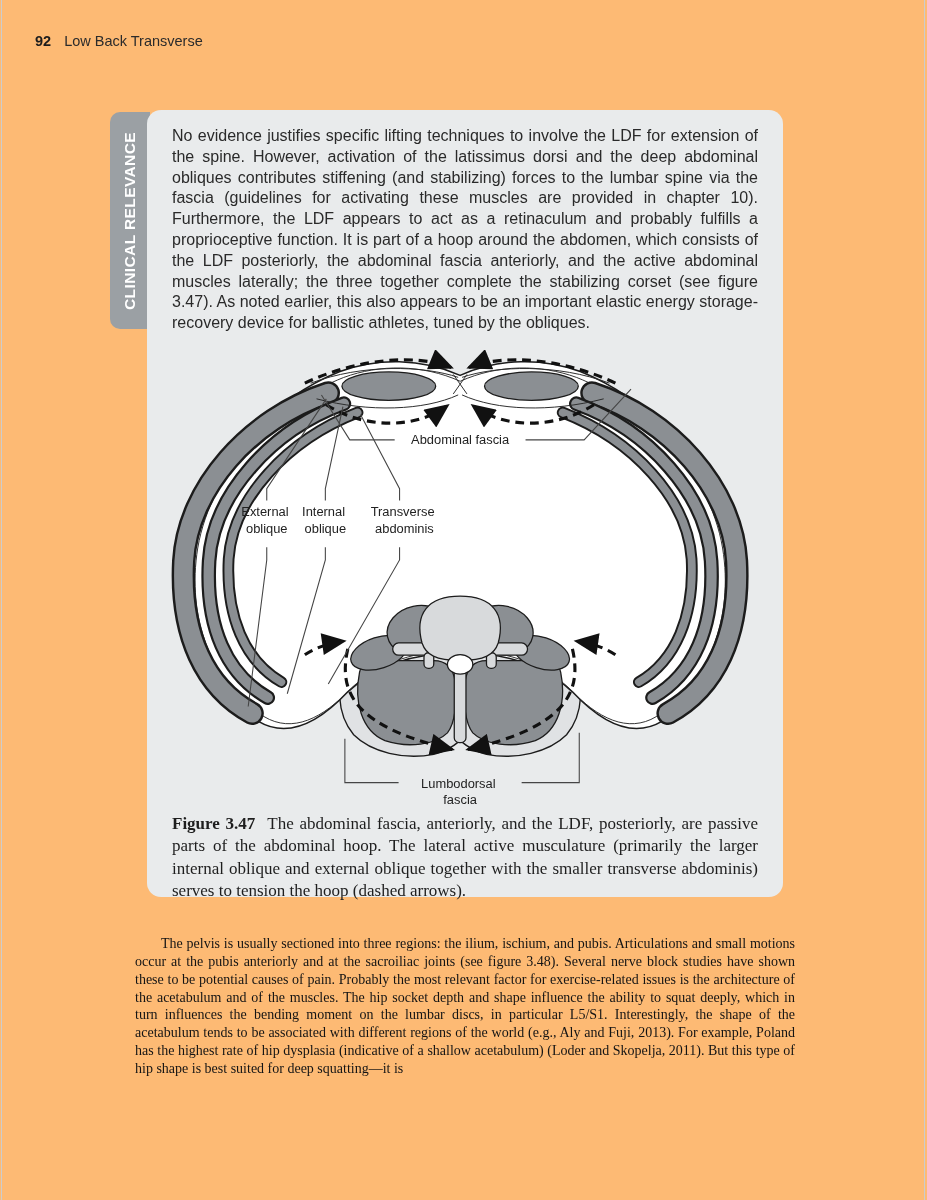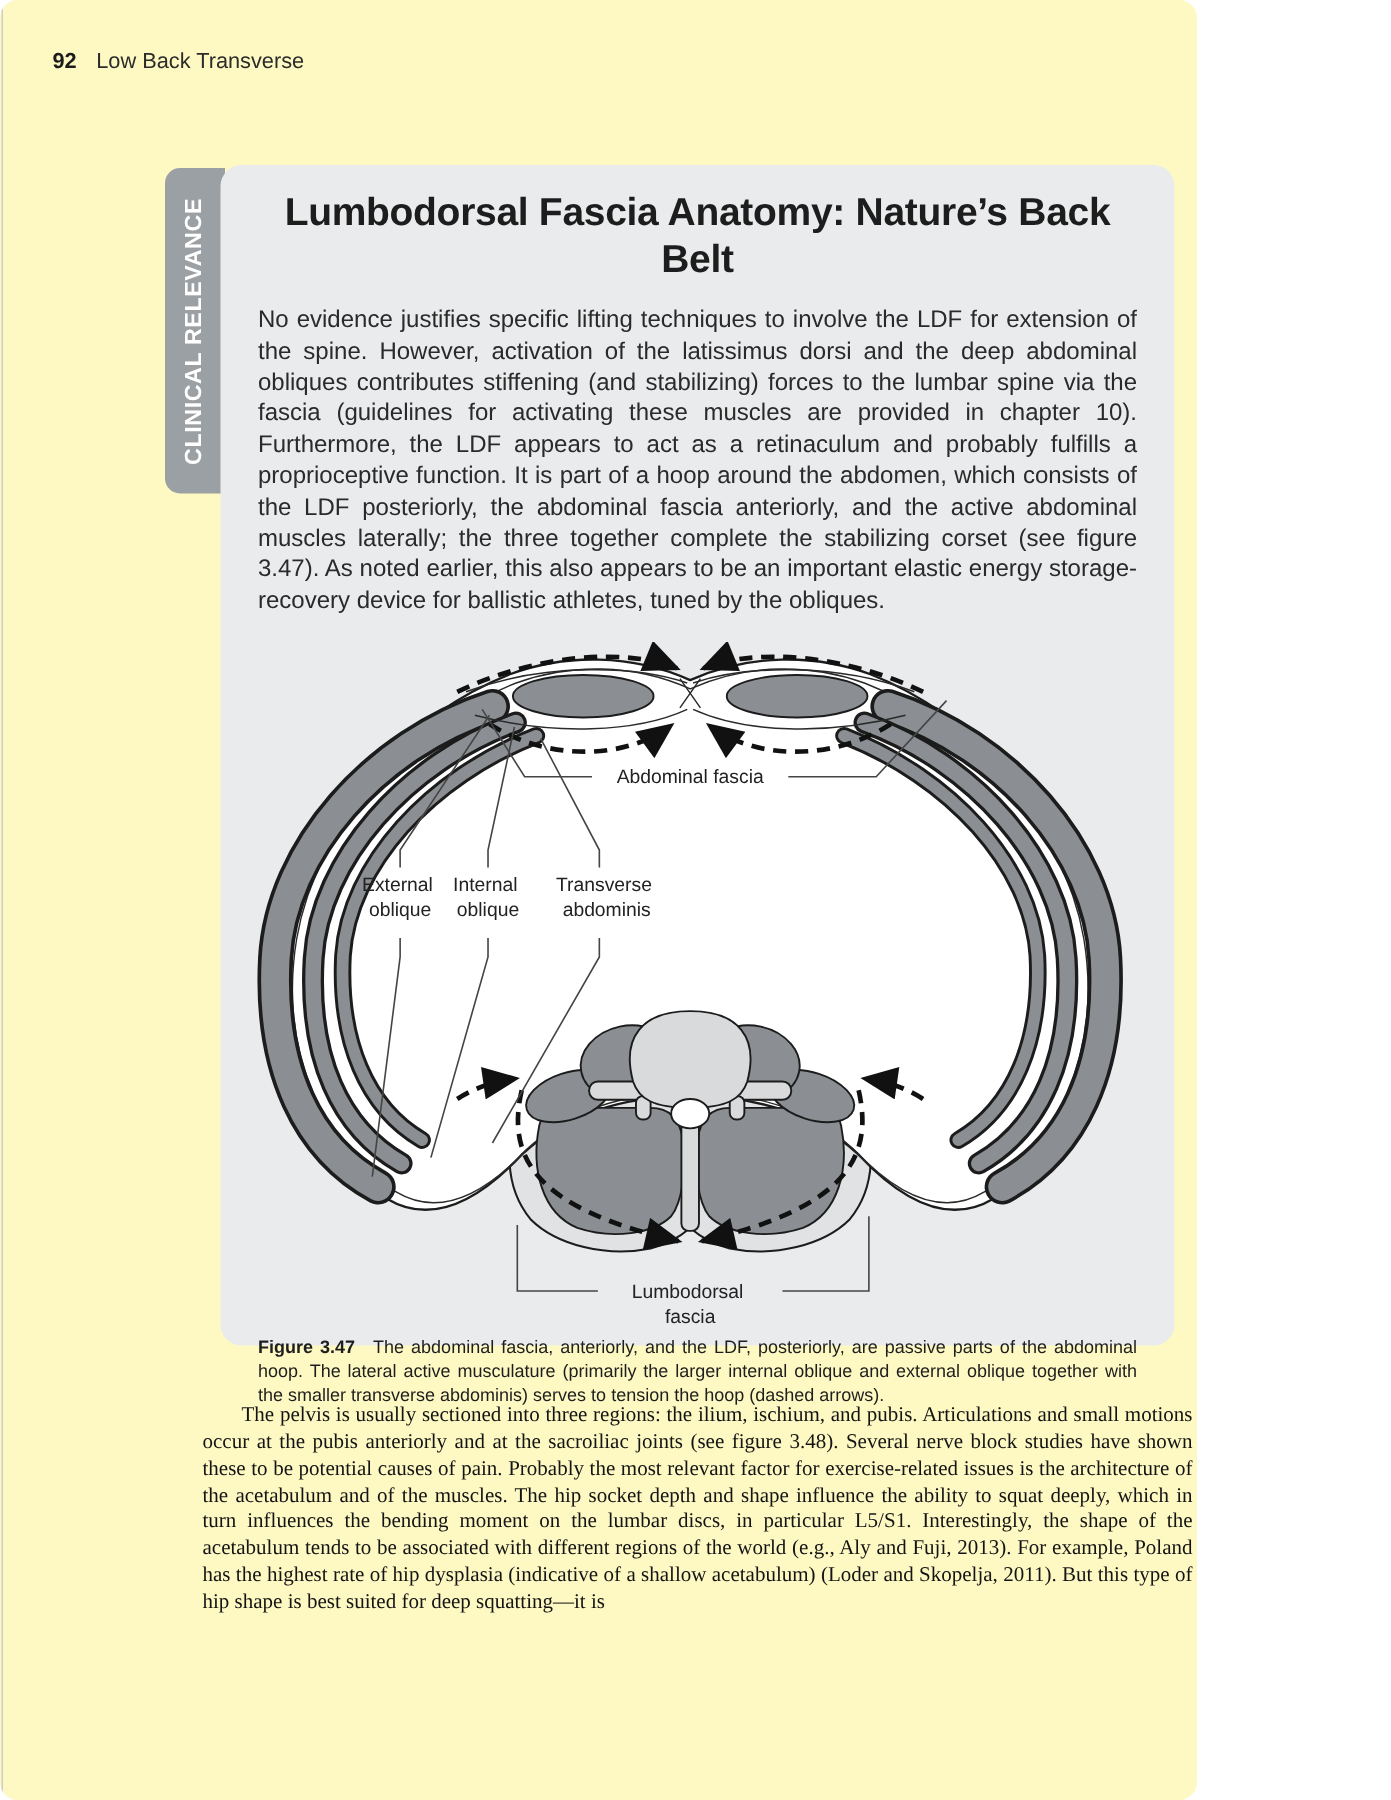--- a/index.html
+++ b/index.html
@@ -1,32 +1,32 @@
 <!DOCTYPE html>
 <html style="--box-bg: #e9ebec; --tab-bg: #9ba0a4; --muscle: #8b8f93; --bone: #d8dadc; --outline: #1c1c1c;"><head>
 <meta charset="utf-8">
 <style>
   html,body{margin:0;padding:0;}
   body{font-family:"Liberation Sans",sans-serif;background:#ffffff;}
-  #page{position:relative;width:798px;height:1200px;background:#fef9c3;overflow:hidden;border-radius:12px;}
+  #page{position:relative;width:927px;height:1200px;background:#fdba74;overflow:hidden;}
   .edge{position:absolute;top:0;width:1px;height:1200px;background:#cccccc;}
   .edge-l{left:1px;}
   .edge-r{left:924px;}
   .runhead{position:absolute;left:35px;top:33px;font-size:14.5px;color:#2b2b2b;display:flex;gap:13px;align-items:baseline;}
   .runhead .num{font-weight:bold;color:#1c1c1c;}
   .tab{position:absolute;left:110px;top:112px;width:40px;height:217px;background:var(--tab-bg,#9ba0a4);
        border-radius:10px 0 0 10px;display:flex;align-items:center;justify-content:center;}
   .tab span{writing-mode:vertical-rl;transform:rotate(180deg);color:#fff;font-weight:bold;
        font-size:15.5px;letter-spacing:.4px;white-space:nowrap;}
   .crbox{position:absolute;left:147px;top:110px;width:636px;height:787px;
        background:var(--box-bg,#e9ebec);border-radius:14px;}
   .crbox h1{margin:16px 24px 8px;text-align:center;font-size:26px;color:#1d1d1d;font-weight:bold;letter-spacing:-.2px;}
   .crbody{margin:16px 25px;font-size:16px;line-height:1.3;text-align:justify;color:#2a2a2a;}
   svg.fig{display:block;margin:2px auto 0;}
-  .caption{margin:4px 25px 0;font-size:12px;line-height:1.32;text-align:justify;color:#1e1e1e;}
+  .caption{margin:4px 25px 0;font-size:17px;line-height:1.32;text-align:justify;color:#1e1e1e;font-family:Liberation Serif, serif;}
   .caption b{margin-right:12px;white-space:nowrap;}
   .mainpara{position:absolute;left:135px;top:921px;width:660px;font-family:"Liberation Serif",serif;
        font-size:14px;line-height:1.275;text-align:justify;text-indent:26px;color:#141414;}
   
   .outline{fill:#ffffff;stroke:var(--outline,#1c1c1c);stroke-width:1.6;}
   .inline{fill:none;stroke:#2a2a2a;stroke-width:1;}
   .muscle{fill:var(--muscle,#8b8f93);stroke:#1c1c1c;stroke-width:1.3;}
   .bone{fill:var(--bone,#d8dadc);stroke:#1c1c1c;stroke-width:1.3;}
   .bowl{fill:#e0e2e4;stroke:#1c1c1c;stroke-width:1.4;}
   .bandK{fill:none;stroke:#1c1c1c;stroke-linecap:round;}
@@ -45,21 +45,20 @@
   <div class="runhead">
     <span class="num">92</span>
     <span>Low Back Transverse</span>
   </div>
 
   <div class="tab">
     <span>CLINICAL RELEVANCE</span>
   </div>
 
   <div class="crbox">
-    <h1>Lumbodorsal Fascia Anatomy: Nature’s Back Belt</h1>
     <p class="crbody">No evidence justifies specific lifting techniques to involve the LDF for extension of the spine. However, activation of the latissimus dorsi and the deep abdominal obliques contributes stiffening (and stabilizing) forces to the lumbar spine via the fascia (guidelines for activating these muscles are provided in chapter 10). Furthermore, the LDF appears to act as a retinaculum and probably fulfills a proprioceptive function. It is part of a hoop around the abdomen, which consists of the LDF posteriorly, the abdominal fascia anteriorly, and the active abdominal muscles laterally; the three together complete the stabilizing corset (see figure 3.47). As noted earlier, this also appears to be an important elastic energy storage-recovery device for ballistic athletes, tuned by the obliques.</p>
 
     <svg class="fig" width="606" height="459" viewBox="0 0 620 470">
       <defs>
         <marker id="ah" viewBox="0 0 10 8" refX="8" refY="4" markerWidth="9" markerHeight="7" orient="auto">
           <path d="M0,0 L9,4 L0,8 Z" fill="#111"></path>
         </marker>
       </defs>
 
       <path class="bowl" d="M190,318 C178,340 178,372 196,394 C214,412 248,420 278,414 C290,411 298,406 305,400

